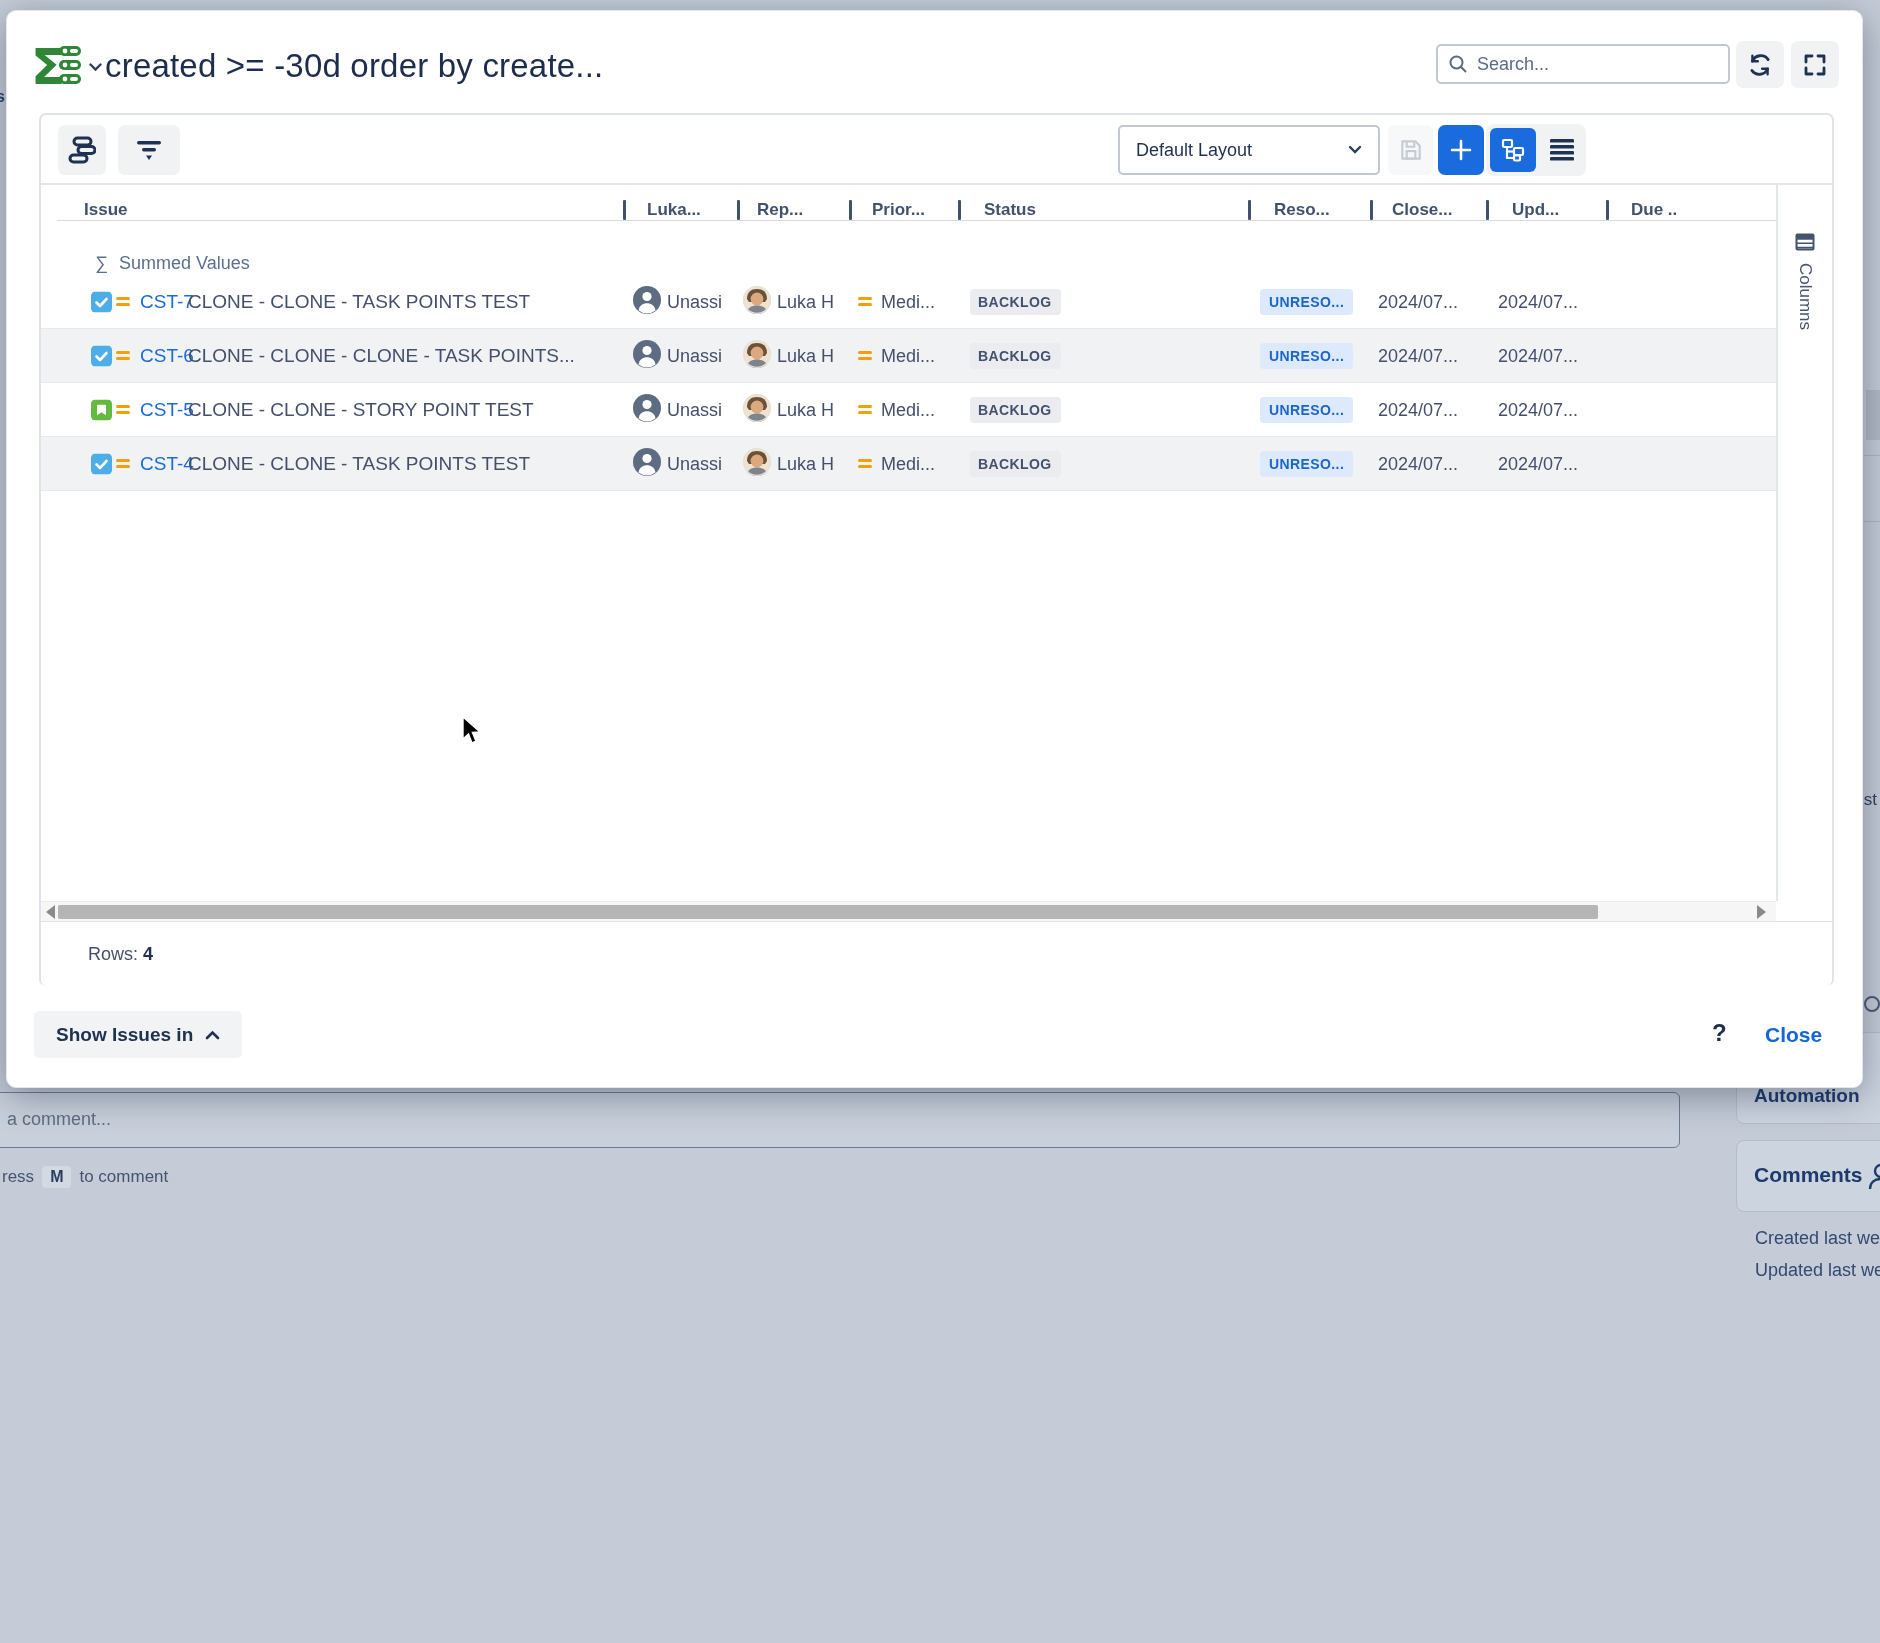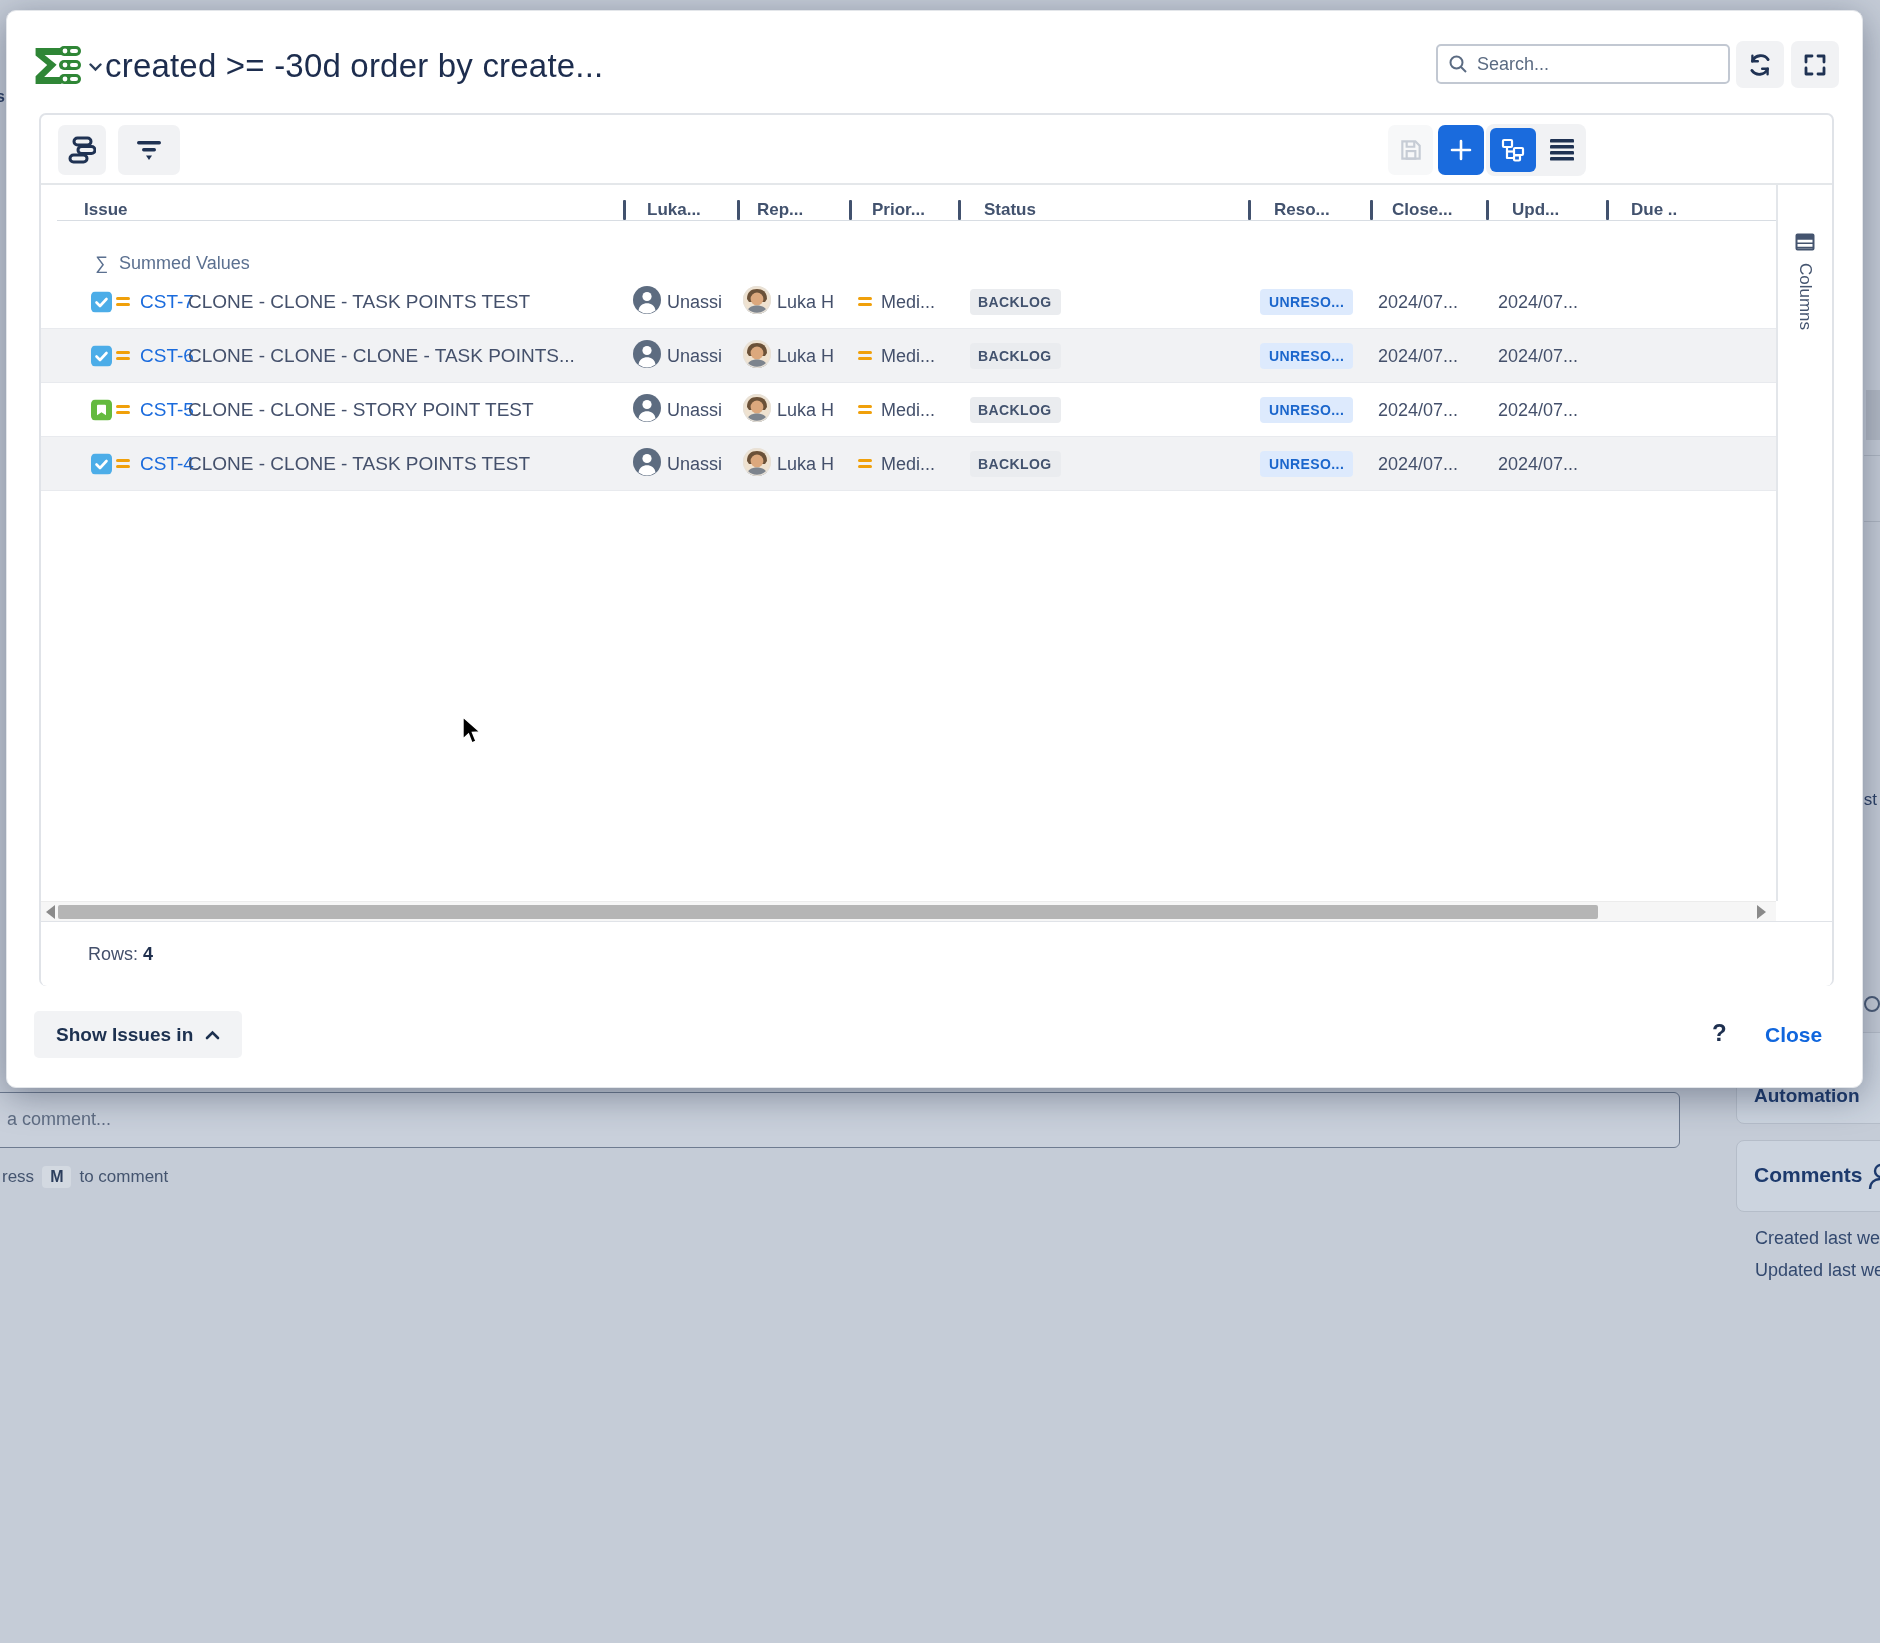--- a/index.html
+++ b/index.html
@@ -246,20 +246,26 @@
         </svg>
       </button>
       <button class="tb-btn tb-filter">
         <svg width="28" height="24" viewBox="0 0 28 24" fill="#1f3253">
           <rect x="2" y="3" width="24" height="3.4" rx="1.7"></rect>
           <rect x="7" y="10" width="14" height="3.4" rx="1.7"></rect>
           <path d="M11 17.5h6l-3 4.5z"></path>
         </svg>
       </button>
 
+      <div class="tb-select">
+        <span>Default Layout</span>
+        <svg width="14" height="10" viewBox="0 0 14 10" fill="none" stroke="#2c3e5a" stroke-width="2.4" stroke-linecap="round">
+          <path d="M2 2l5 5 5-5"></path>
+        </svg>
+      </div>
       <button class="tb-btn tb-save">
         <svg width="26" height="26" viewBox="0 0 24 24" fill="none" stroke="#c6ccd5" stroke-width="2">
           <path d="M4 4h12l4 4v12H4z"></path>
             <path d="M8 4v5h7V4"></path>
             <rect x="8" y="13" width="8" height="7"></rect>
         </svg>
       </button>
       <button class="tb-btn tb-add">
         <svg width="22" height="22" viewBox="0 0 22 22" fill="none" stroke="#ffffff" stroke-width="2.6" stroke-linecap="round">
           <path d="M11 2v18M2 11h18"></path>

